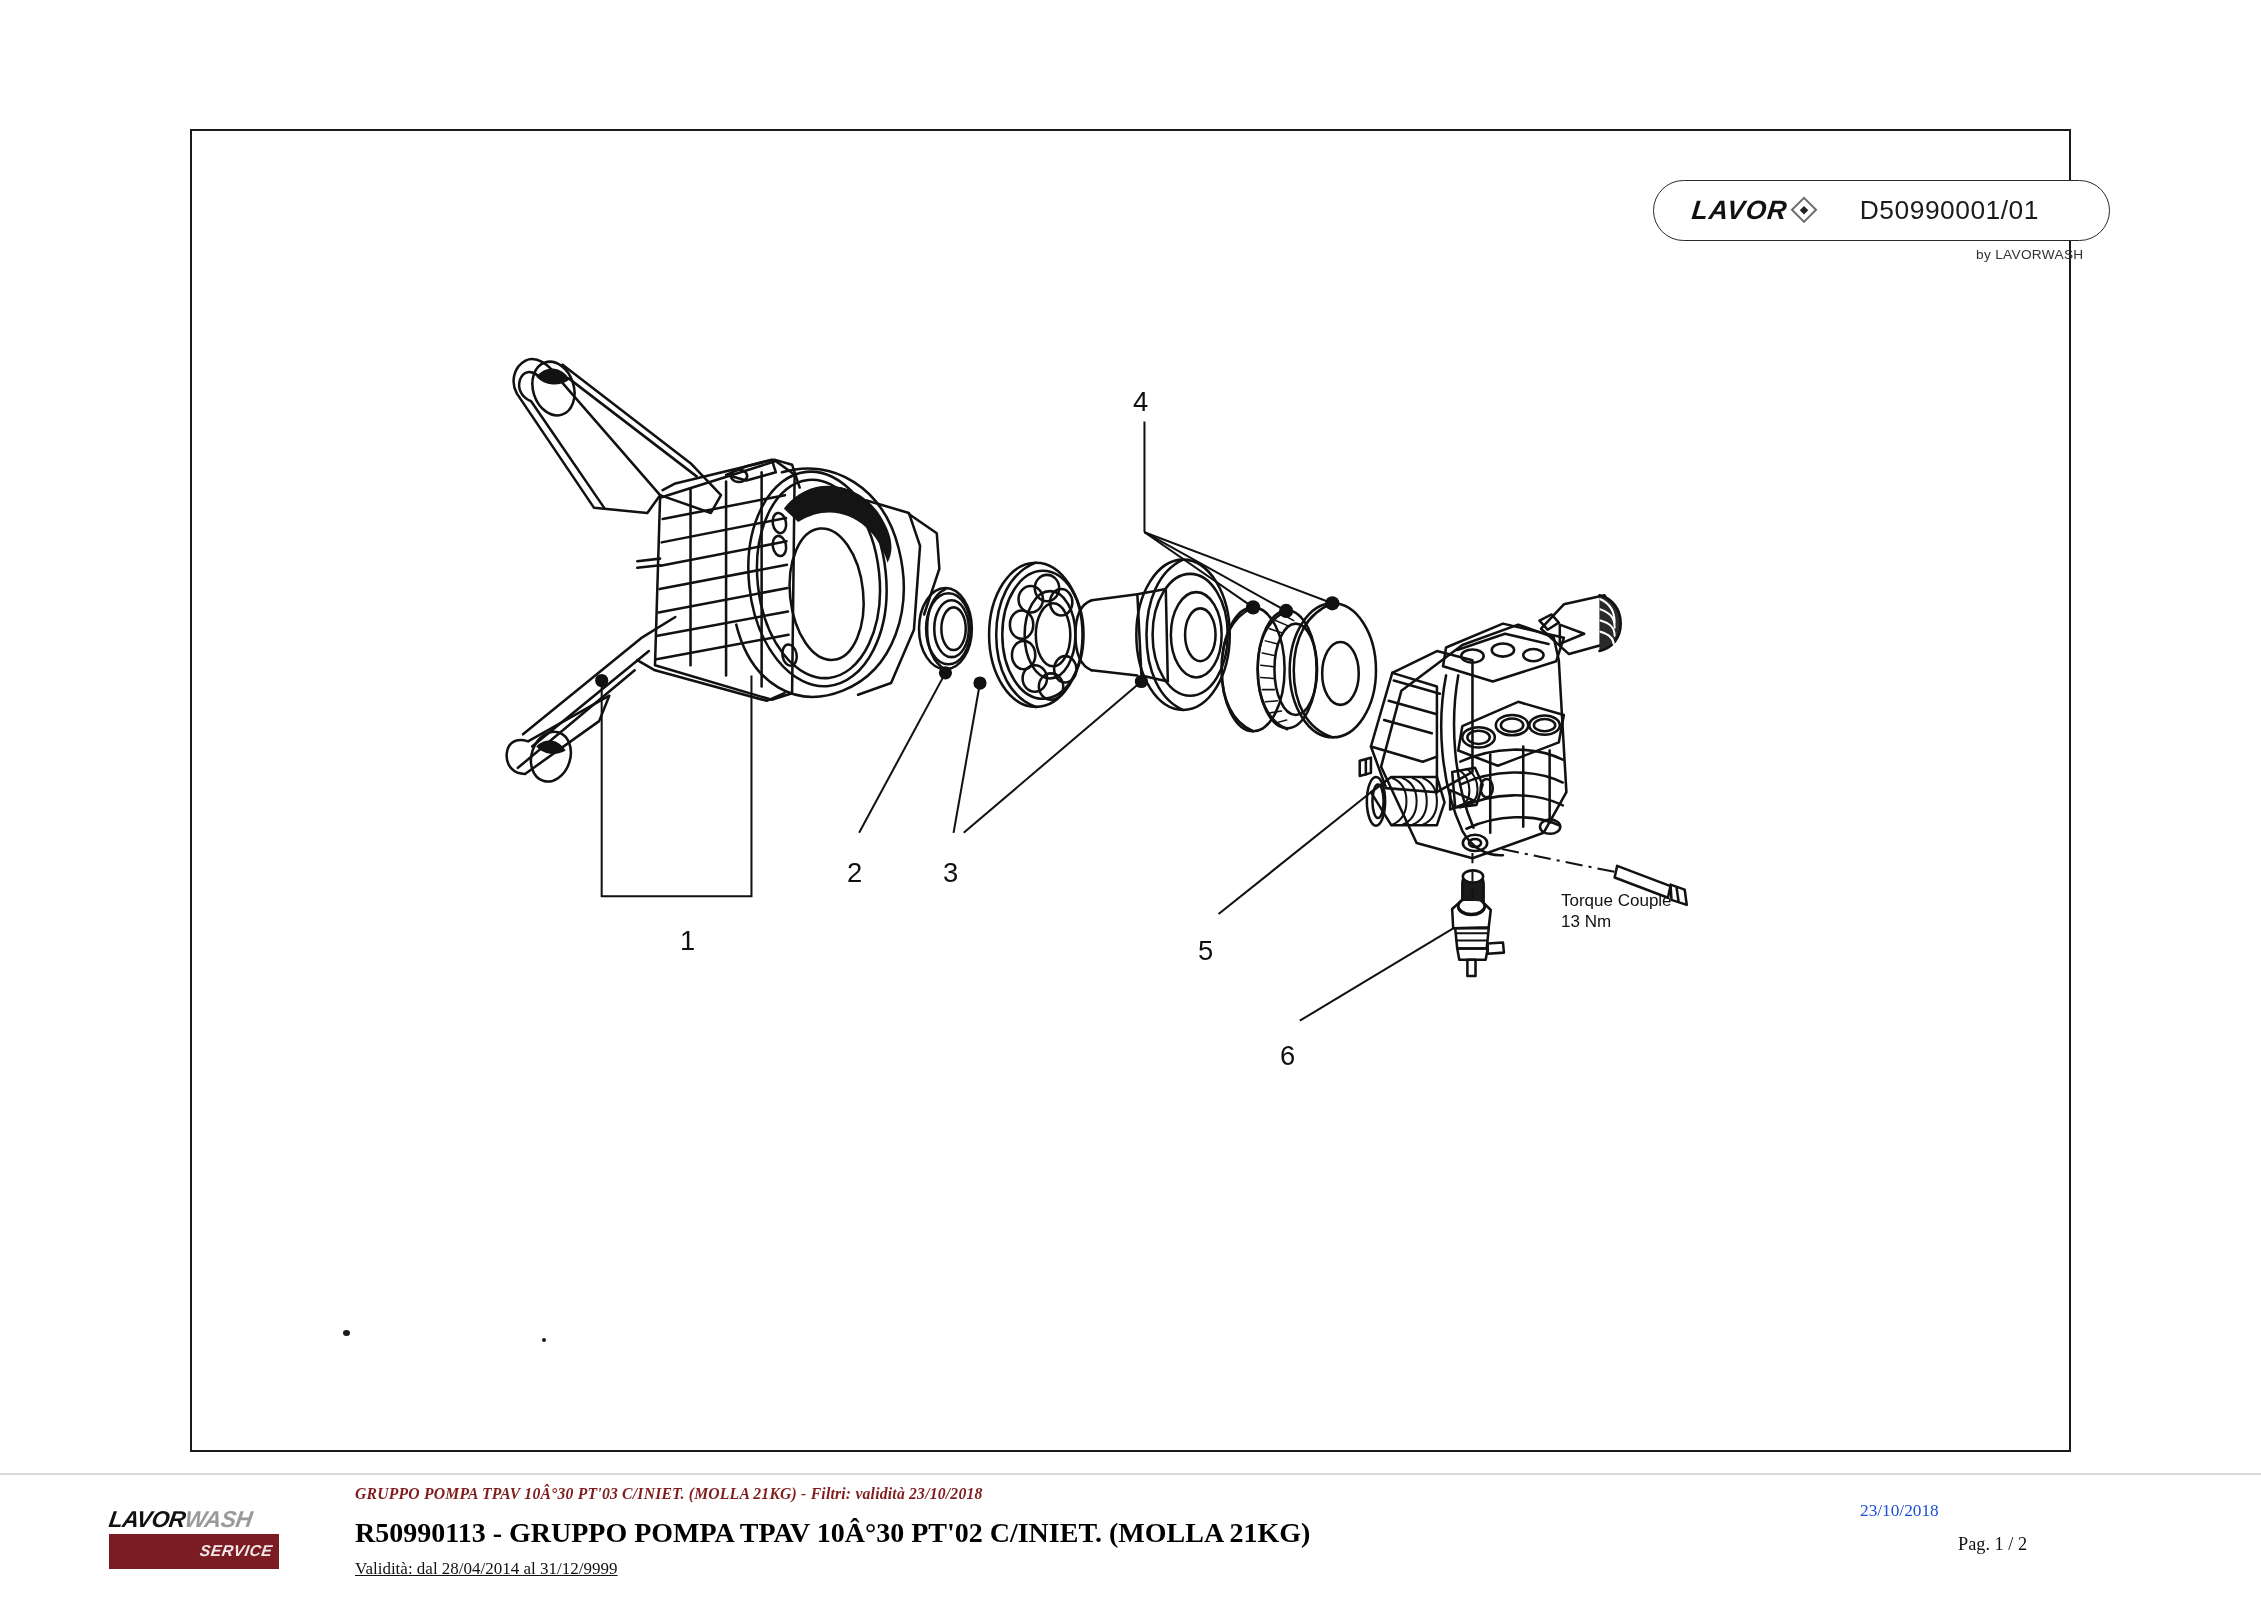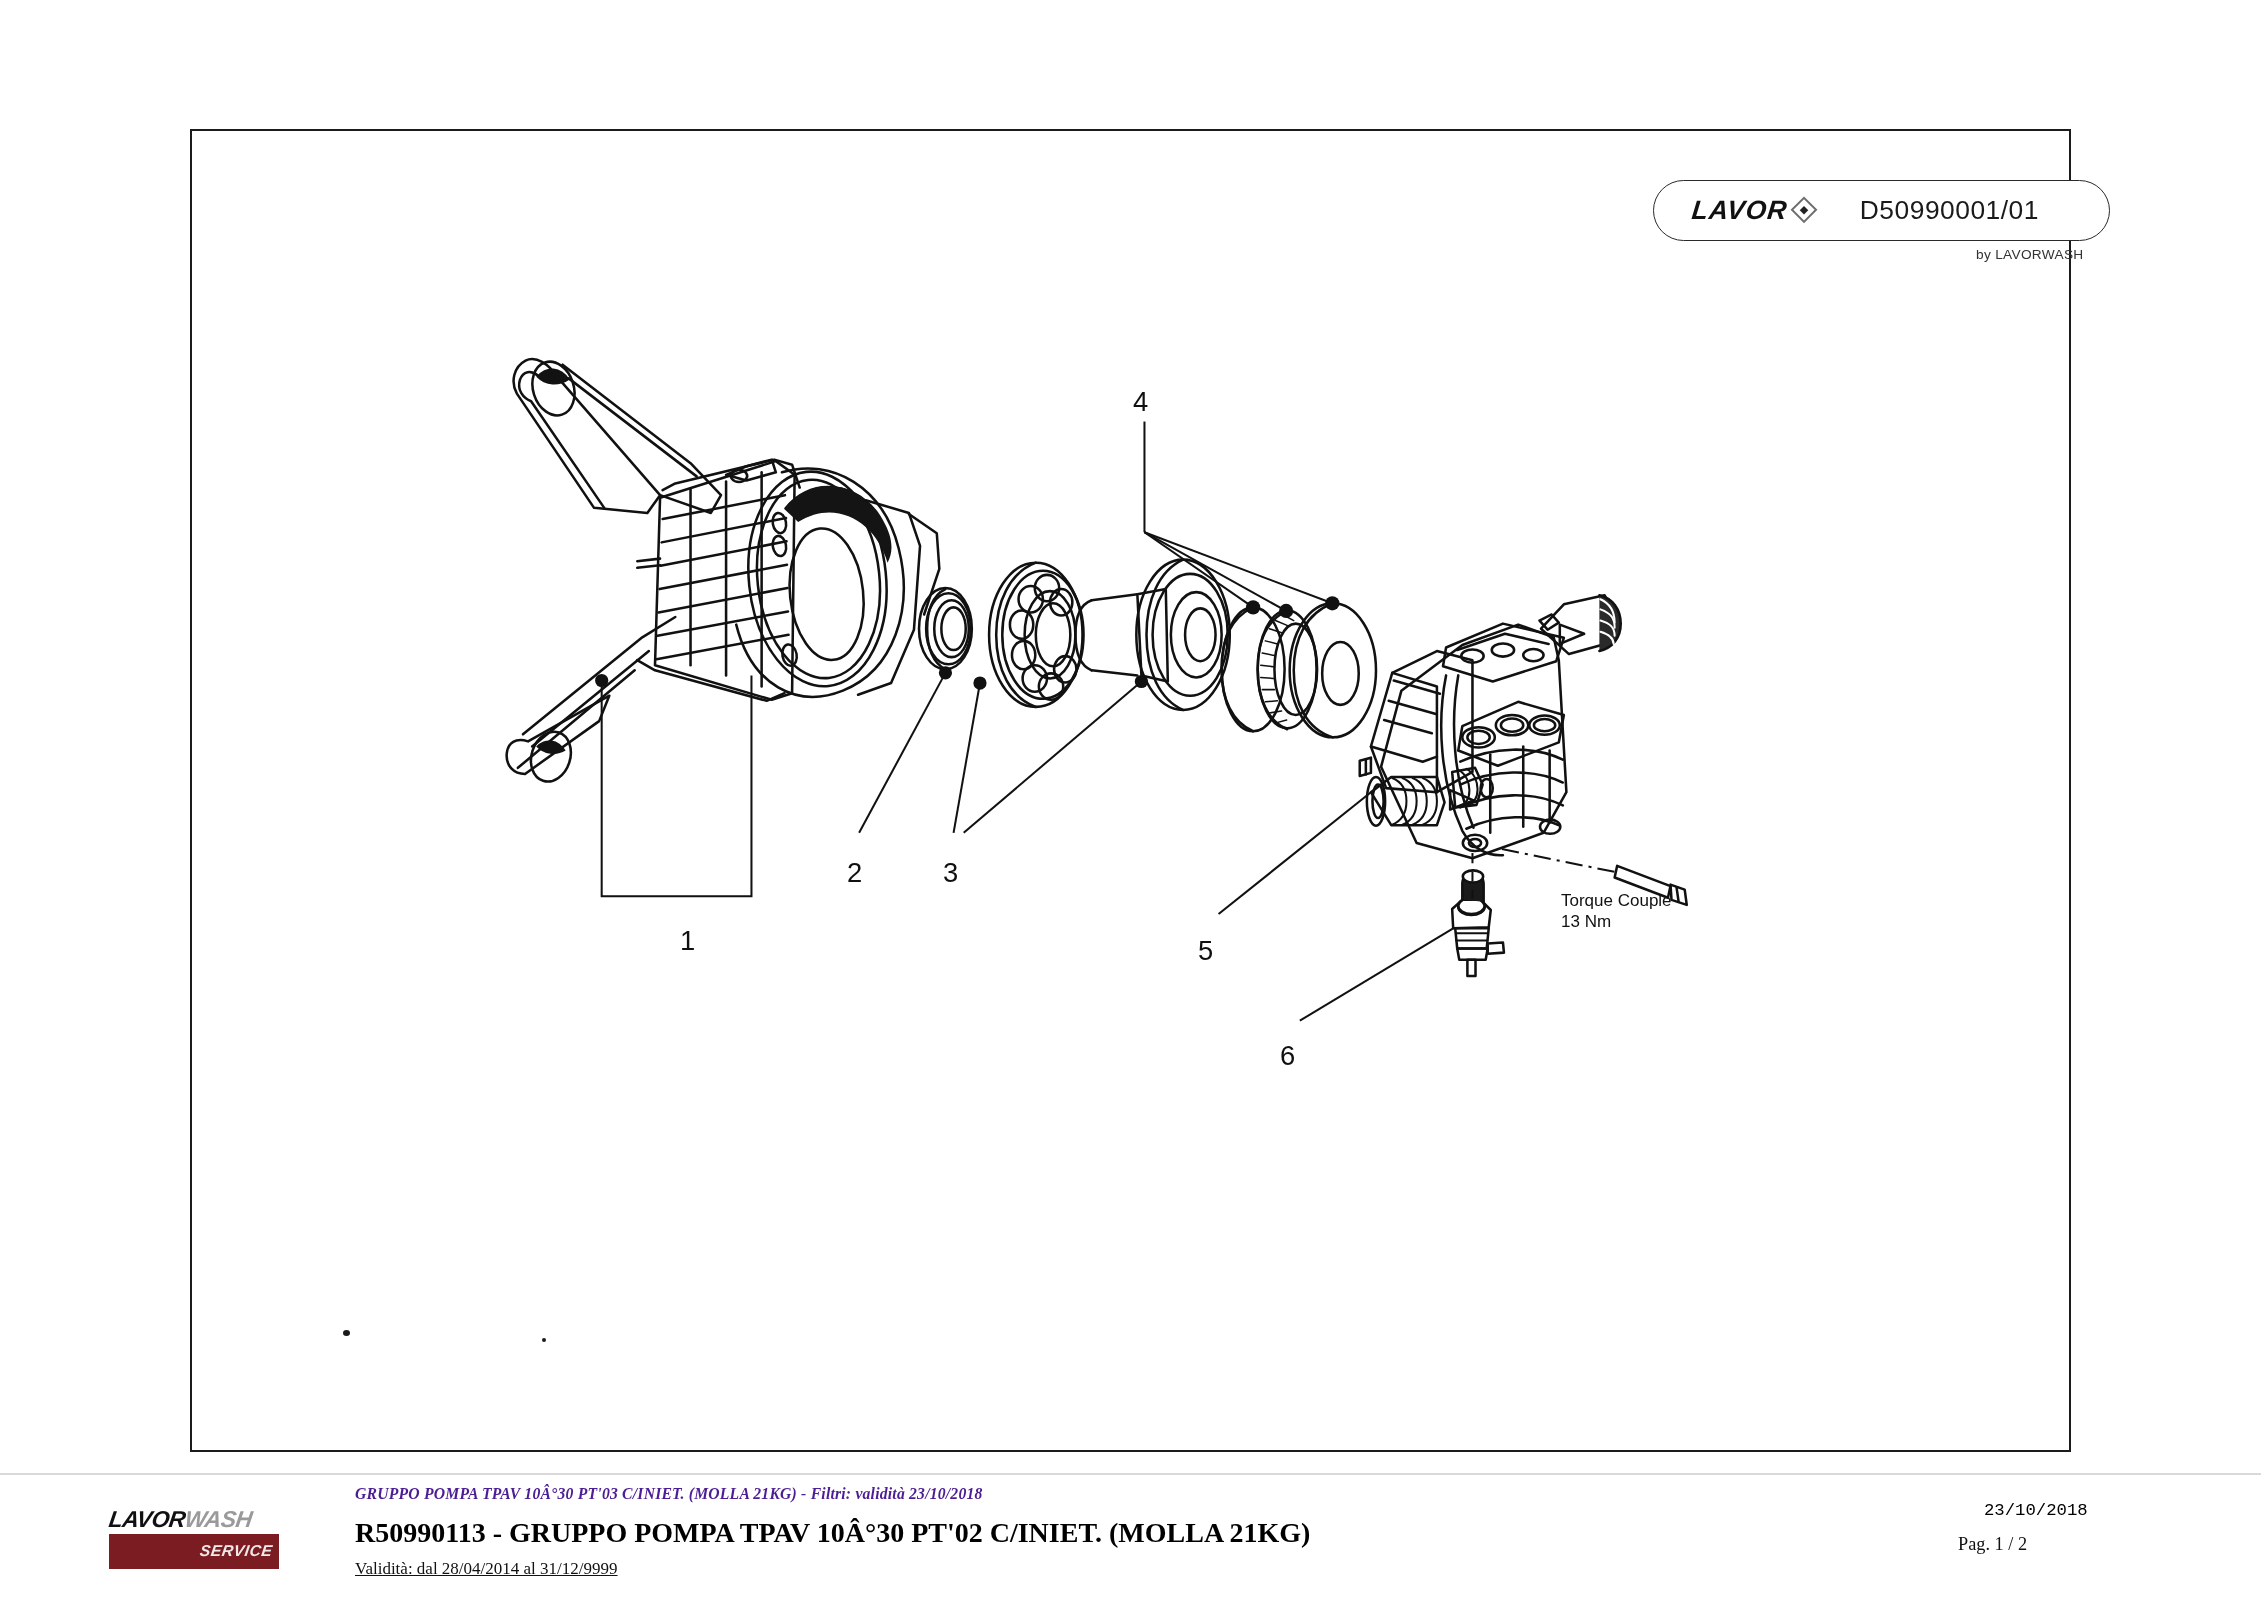--- a/index.html
+++ b/index.html
@@ -28,27 +28,27 @@
   #badge .code{font-size:26.4px;color:#1a1a1a;margin-left:46px;
          font-family:"Liberation Sans",sans-serif;letter-spacing:0.5px;}
   #bylavor{position:absolute;left:1940px;top:247px;font-size:13.7px;
          color:#333;letter-spacing:0.3px;margin-left:36px;}
 
   
   #footrule{position:absolute;left:0;top:1473px;width:2261px;height:1.5px;
          background:#d9d9d9;}
   #foot-sub{position:absolute;left:355px;top:1485px;font-size:15.7px;
          font-style:italic;font-weight:bold;
-         font-family:"Liberation Serif",serif;color:#4c1d95;letter-spacing:0.2px;}
+         font-family:"Liberation Serif",serif;color:#7f1d1d;letter-spacing:0.2px;}
   #foot-title{position:absolute;left:355px;top:1517px;font-size:28px;
          font-weight:bold;font-family:"Liberation Serif",serif;color:#000;}
   #foot-valid{position:absolute;left:355px;top:1559px;font-size:17px;
          font-family:"Liberation Serif",serif;color:#111;text-decoration:underline;}
-  #foot-date{position:absolute;left:1984px;top:1501px;font-size:17.3px;
-         font-family:Liberation Mono, monospace;color:#000000;}
+  #foot-date{position:absolute;left:1860px;top:1501px;font-size:17.3px;
+         font-family:Liberation Serif, serif;color:#1d4ed8;}
   #foot-page{position:absolute;left:1958px;top:1534px;font-size:18.3px;
          font-family:"Liberation Serif",serif;color:#111;}
 
   
   #svclogo{position:absolute;left:109px;top:1506px;width:170px;height:69px;}
   #svclogo .row1{display:flex;align-items:baseline;height:26.4px;line-height:26.4px;}
   #svclogo .lavor{font-size:23px;font-weight:bold;font-style:italic;
          color:#111;letter-spacing:-0.5px;transform:skewX(-8deg);}
   #svclogo .wash{font-size:23px;font-weight:bold;font-style:italic;
          color:#9a9a9a;letter-spacing:-0.5px;transform:skewX(-8deg);}

